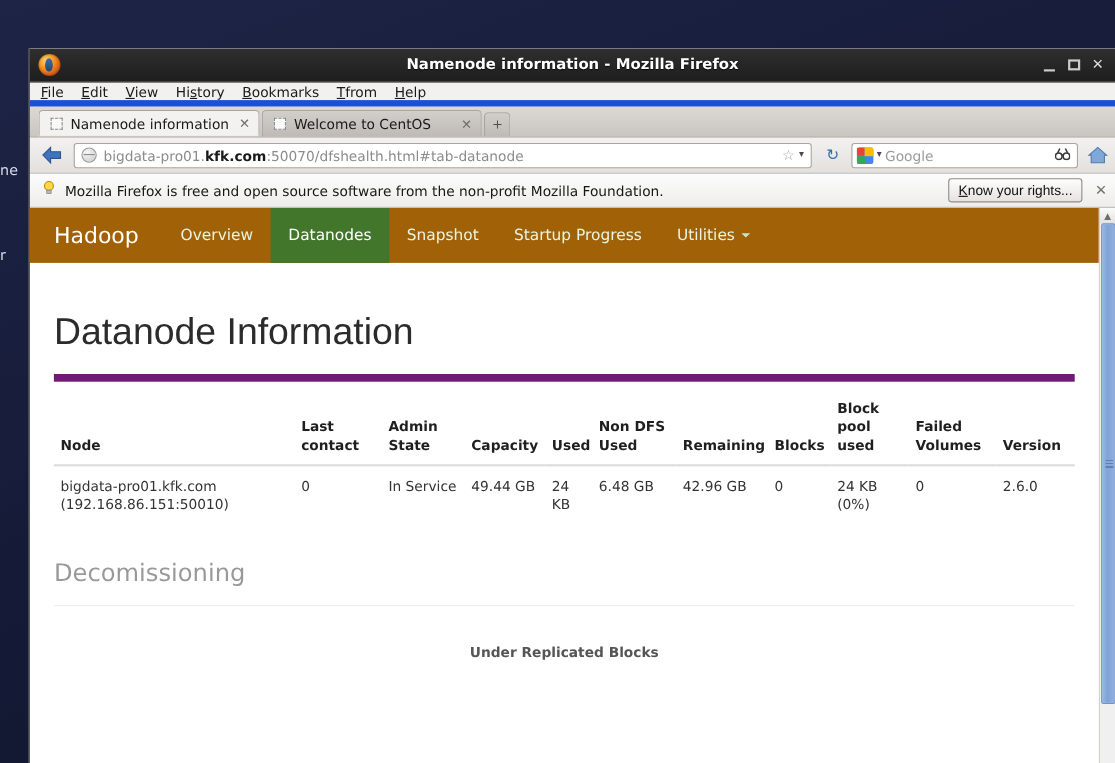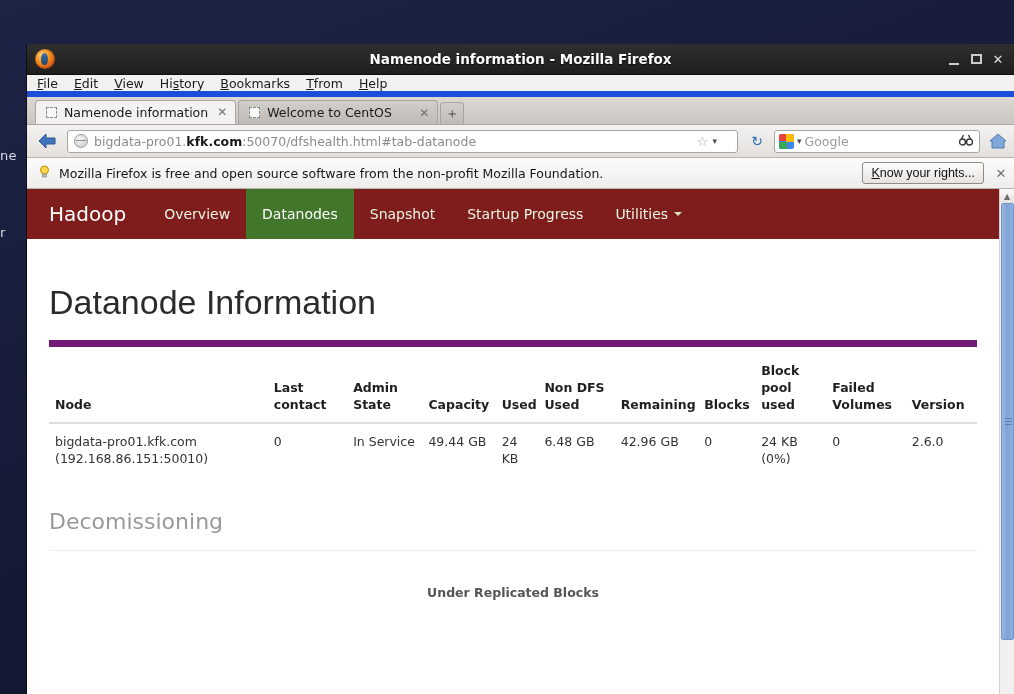--- a/index.html
+++ b/index.html
@@ -133,21 +133,21 @@
   #back-btn {
     width: 26px; height: 24px; flex: none;
     display: flex; align-items: center; justify-content: center;
     cursor: default;
   }
   #urlbar {
     flex: 1 1 auto; height: 23px;
     background: #ffffff;
     border: 1px solid #a9a5a0; border-radius: 3px;
     display: flex; align-items: center;
-    padding: 0 17px 0 6px;
+    padding: 0 3px 0 6px;
     min-width: 0;
   }
   #site-globe {
     width: 14px; height: 14px; border-radius: 50%; flex: none;
     background: radial-gradient(circle at 35% 30%, #f6f6f6, #c9c9c9);
     border: 1px solid #9a9a9a;
     position: relative; margin-right: 6px;
   }
   #site-globe::after {
     content:""; position:absolute; left:1px; top:5px; width:10px; height:1px;
@@ -220,21 +220,21 @@
     position: relative;
     height: 542px;
     background: #ffffff;
     overflow: hidden;
   }
   #content-scroll { position: absolute; inset: 0 15px 0 0; overflow: hidden; }
 
   
   #hadoop-nav {
     height: 50px;
-    background: #7f1d1d;
+    background: #a16207;
     display: flex; align-items: stretch;
     font-family: "DejaVu Sans", sans-serif;
   }
   #brand {
     display: flex; align-items: center;
     padding: 0 22px 0 22px;
     color: #ffffff; font-size: 20px;
     cursor: default; white-space: nowrap;
   }
   .hnav-item {

